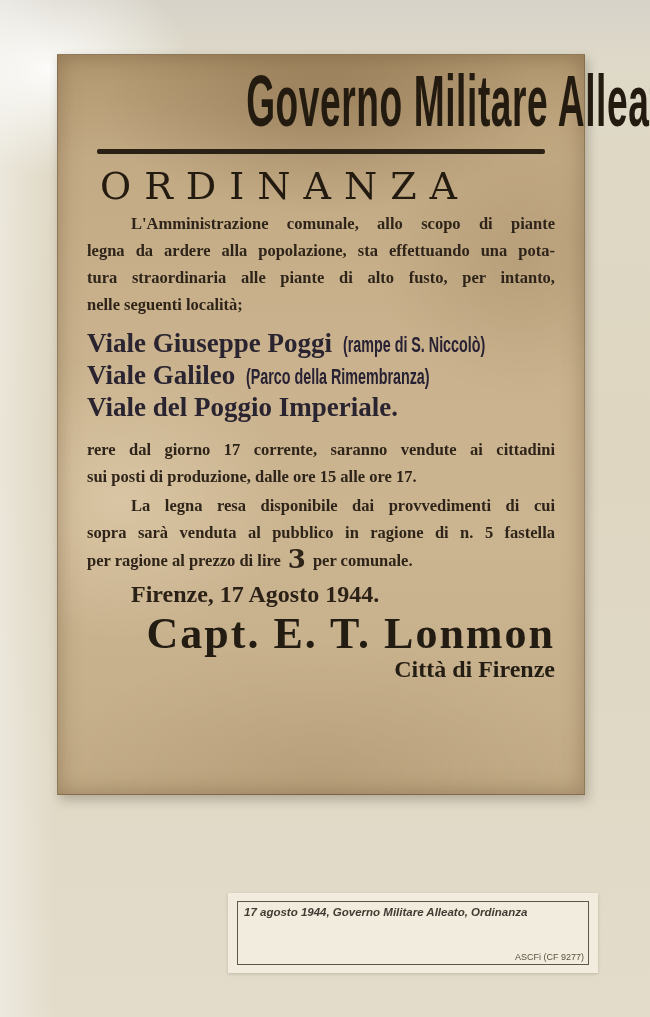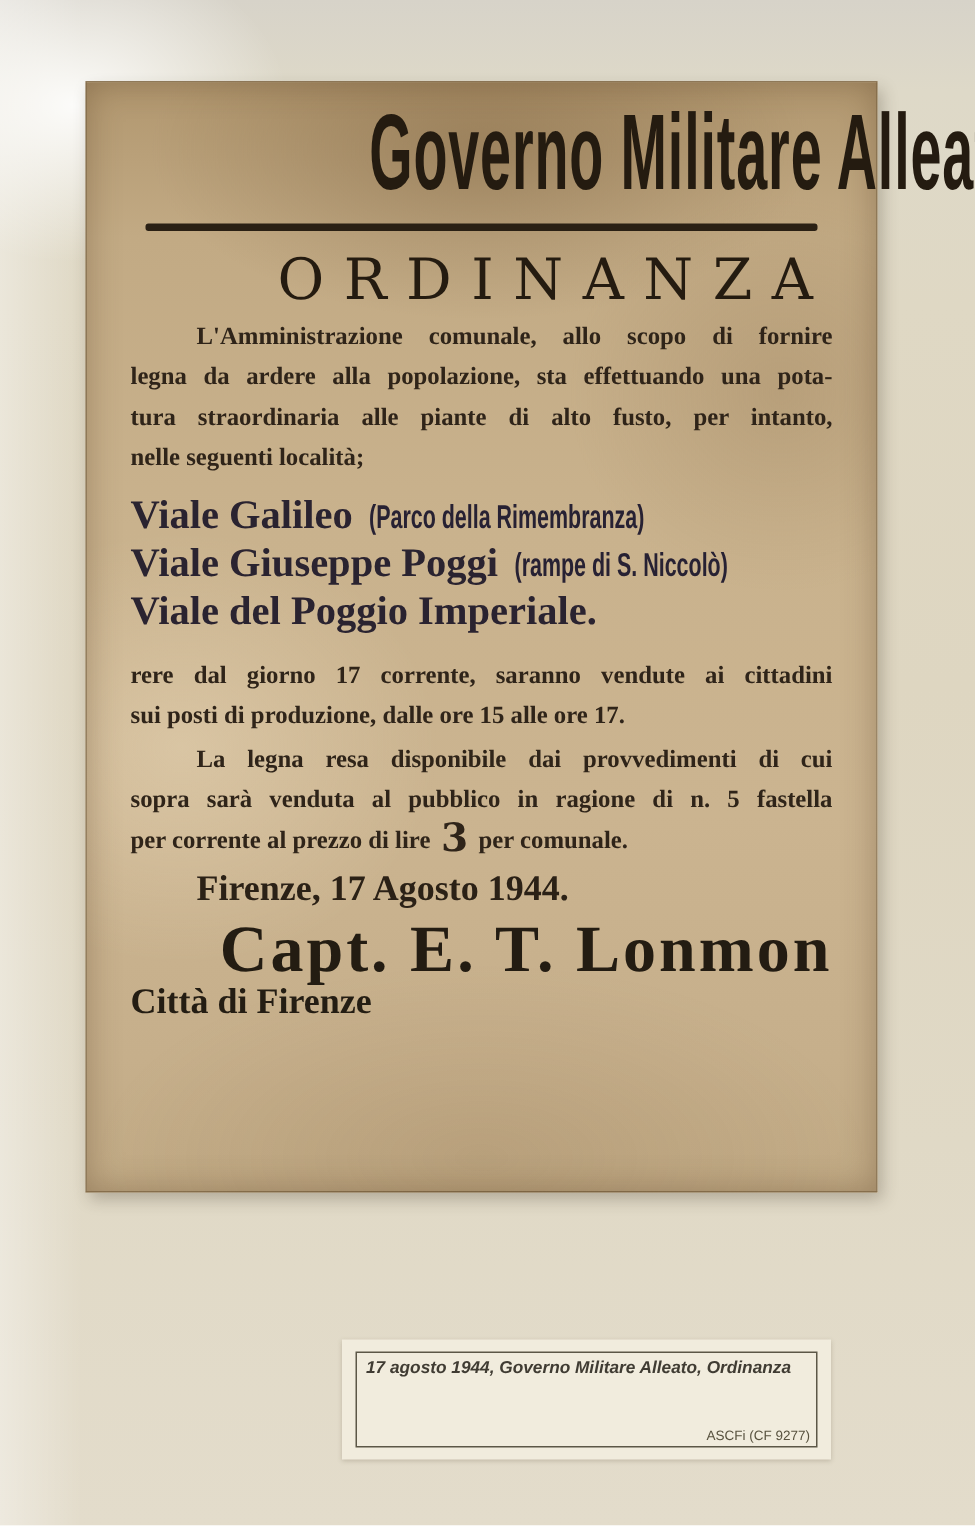--- a/index.html
+++ b/index.html
@@ -39,21 +39,21 @@
     font-family:"Liberation Sans", sans-serif;
     font-weight:700;font-size:64px;
     transform:scale(0.58,1.12);transform-origin:50% 60%;
     letter-spacing:1px;
   }
   .title-divider{
     width:448px;height:5px;margin:12px auto 0 auto;
     background:#2a2014;border-radius:2px;
   }
   .ordinance{
-    margin-top:10px;text-align:right;
+    margin-top:10px;text-align:left;
     font-family:"DejaVu Serif","Liberation Serif",serif;
     font-size:38px;line-height:44px;font-weight:500;
     letter-spacing:13px;text-indent:13px;
     color:#241b10;
   }
   .para{margin:0;}
   .para.m1{margin-top:15px;}
   .para.m2{margin-top:2px;}
   .para.m3{margin-top:13px;}
   .pline{
@@ -91,26 +91,26 @@
   .sig-name{
     margin-top:3px;text-align:right;
     font-size:44px;line-height:46px;font-weight:600;
     letter-spacing:2px;color:#231c12;
   }
   .sig-role{
     text-align:center;font-size:24px;line-height:24px;font-weight:600;
     color:#241d13;
   }
   .sig-place{
-    text-align:left;font-size:24px;line-height:24px;font-weight:600;
+    text-align:right;font-size:24px;line-height:24px;font-weight:600;
     color:#241d13;
   }
   
   .caption-card{
-    position:absolute;left:228px;top:893px;width:326px;height:80px;
+    position:absolute;left:228px;top:893px;width:370px;height:80px;
     background:#f1ecdd;
     box-shadow:0 1px 3px rgba(90,80,60,.25);
   }
   .caption-border{
     position:absolute;left:9px;top:8px;right:9px;bottom:8px;
     border:1px solid #5c5747;
   }
   .caption-text{
     position:absolute;left:16px;top:12px;right:12px;
     font-family:"Liberation Sans", sans-serif;
@@ -134,50 +134,50 @@
     <div class="poster-title">
       <span class="stretch">Governo Militare Alleato</span>
     </div>
 
     <div class="title-divider"></div>
 
     <div class="ordinance">ORDINANZA</div>
 
 
     <div class="para m2">
-      <div class="pline first">L'Amministrazione comunale, allo scopo di fornire</div>
+      <div class="pline first">L'Amministrazione comunale, allo scopo di piante</div>
       <div class="pline">legna da ardere alla popolazione, sta effettuando una pota-</div>
       <div class="pline">tura straordinaria alle piante di alto fusto, per intanto,</div>
       <div class="pline last">nelle seguenti località;</div>
     </div>
 
     <div class="locations">
       <div class="location">
+        <span>Viale Giuseppe Poggi</span>
+        <span class="loc-note">(rampe di S. Niccolò)</span>
+      </div>
+      <div class="location">
         <span>Viale Galileo</span>
         <span class="loc-note">(Parco della Rimembranza)</span>
-      </div>
-      <div class="location">
-        <span>Viale Giuseppe Poggi</span>
-        <span class="loc-note">(rampe di S. Niccolò)</span>
       </div>
       <div class="location">
         <span>Viale del Poggio Imperiale.</span>
         
       </div>
     </div>
 
     <div class="para m3">
       <div class="pline">rere dal giorno 17 corrente, saranno vendute ai cittadini</div>
       <div class="pline last">sui posti di produzione, dalle ore 15 alle ore 17.</div>
     </div>
 
     <div class="para m2">
       <div class="pline first">La legna resa disponibile dai provvedimenti di cui</div>
       <div class="pline">sopra sarà venduta al pubblico in ragione di n. 5 fastella</div>
-      <div class="pline last"><span>per corrente al prezzo di lire</span><span class="price">3</span><span>per comunale.</span></div>
+      <div class="pline last"><span>per ragione al prezzo di lire</span><span class="price">3</span><span>per comunale.</span></div>
     </div>
 
     <div class="dateline">Firenze, 17 Agosto 1944.</div>
 
     <div class="sig-name">Capt. E. T. Lonmon</div>
     <div class="sig-place">Città di Firenze</div>
 
   </div>
 
   <div class="caption-card">

